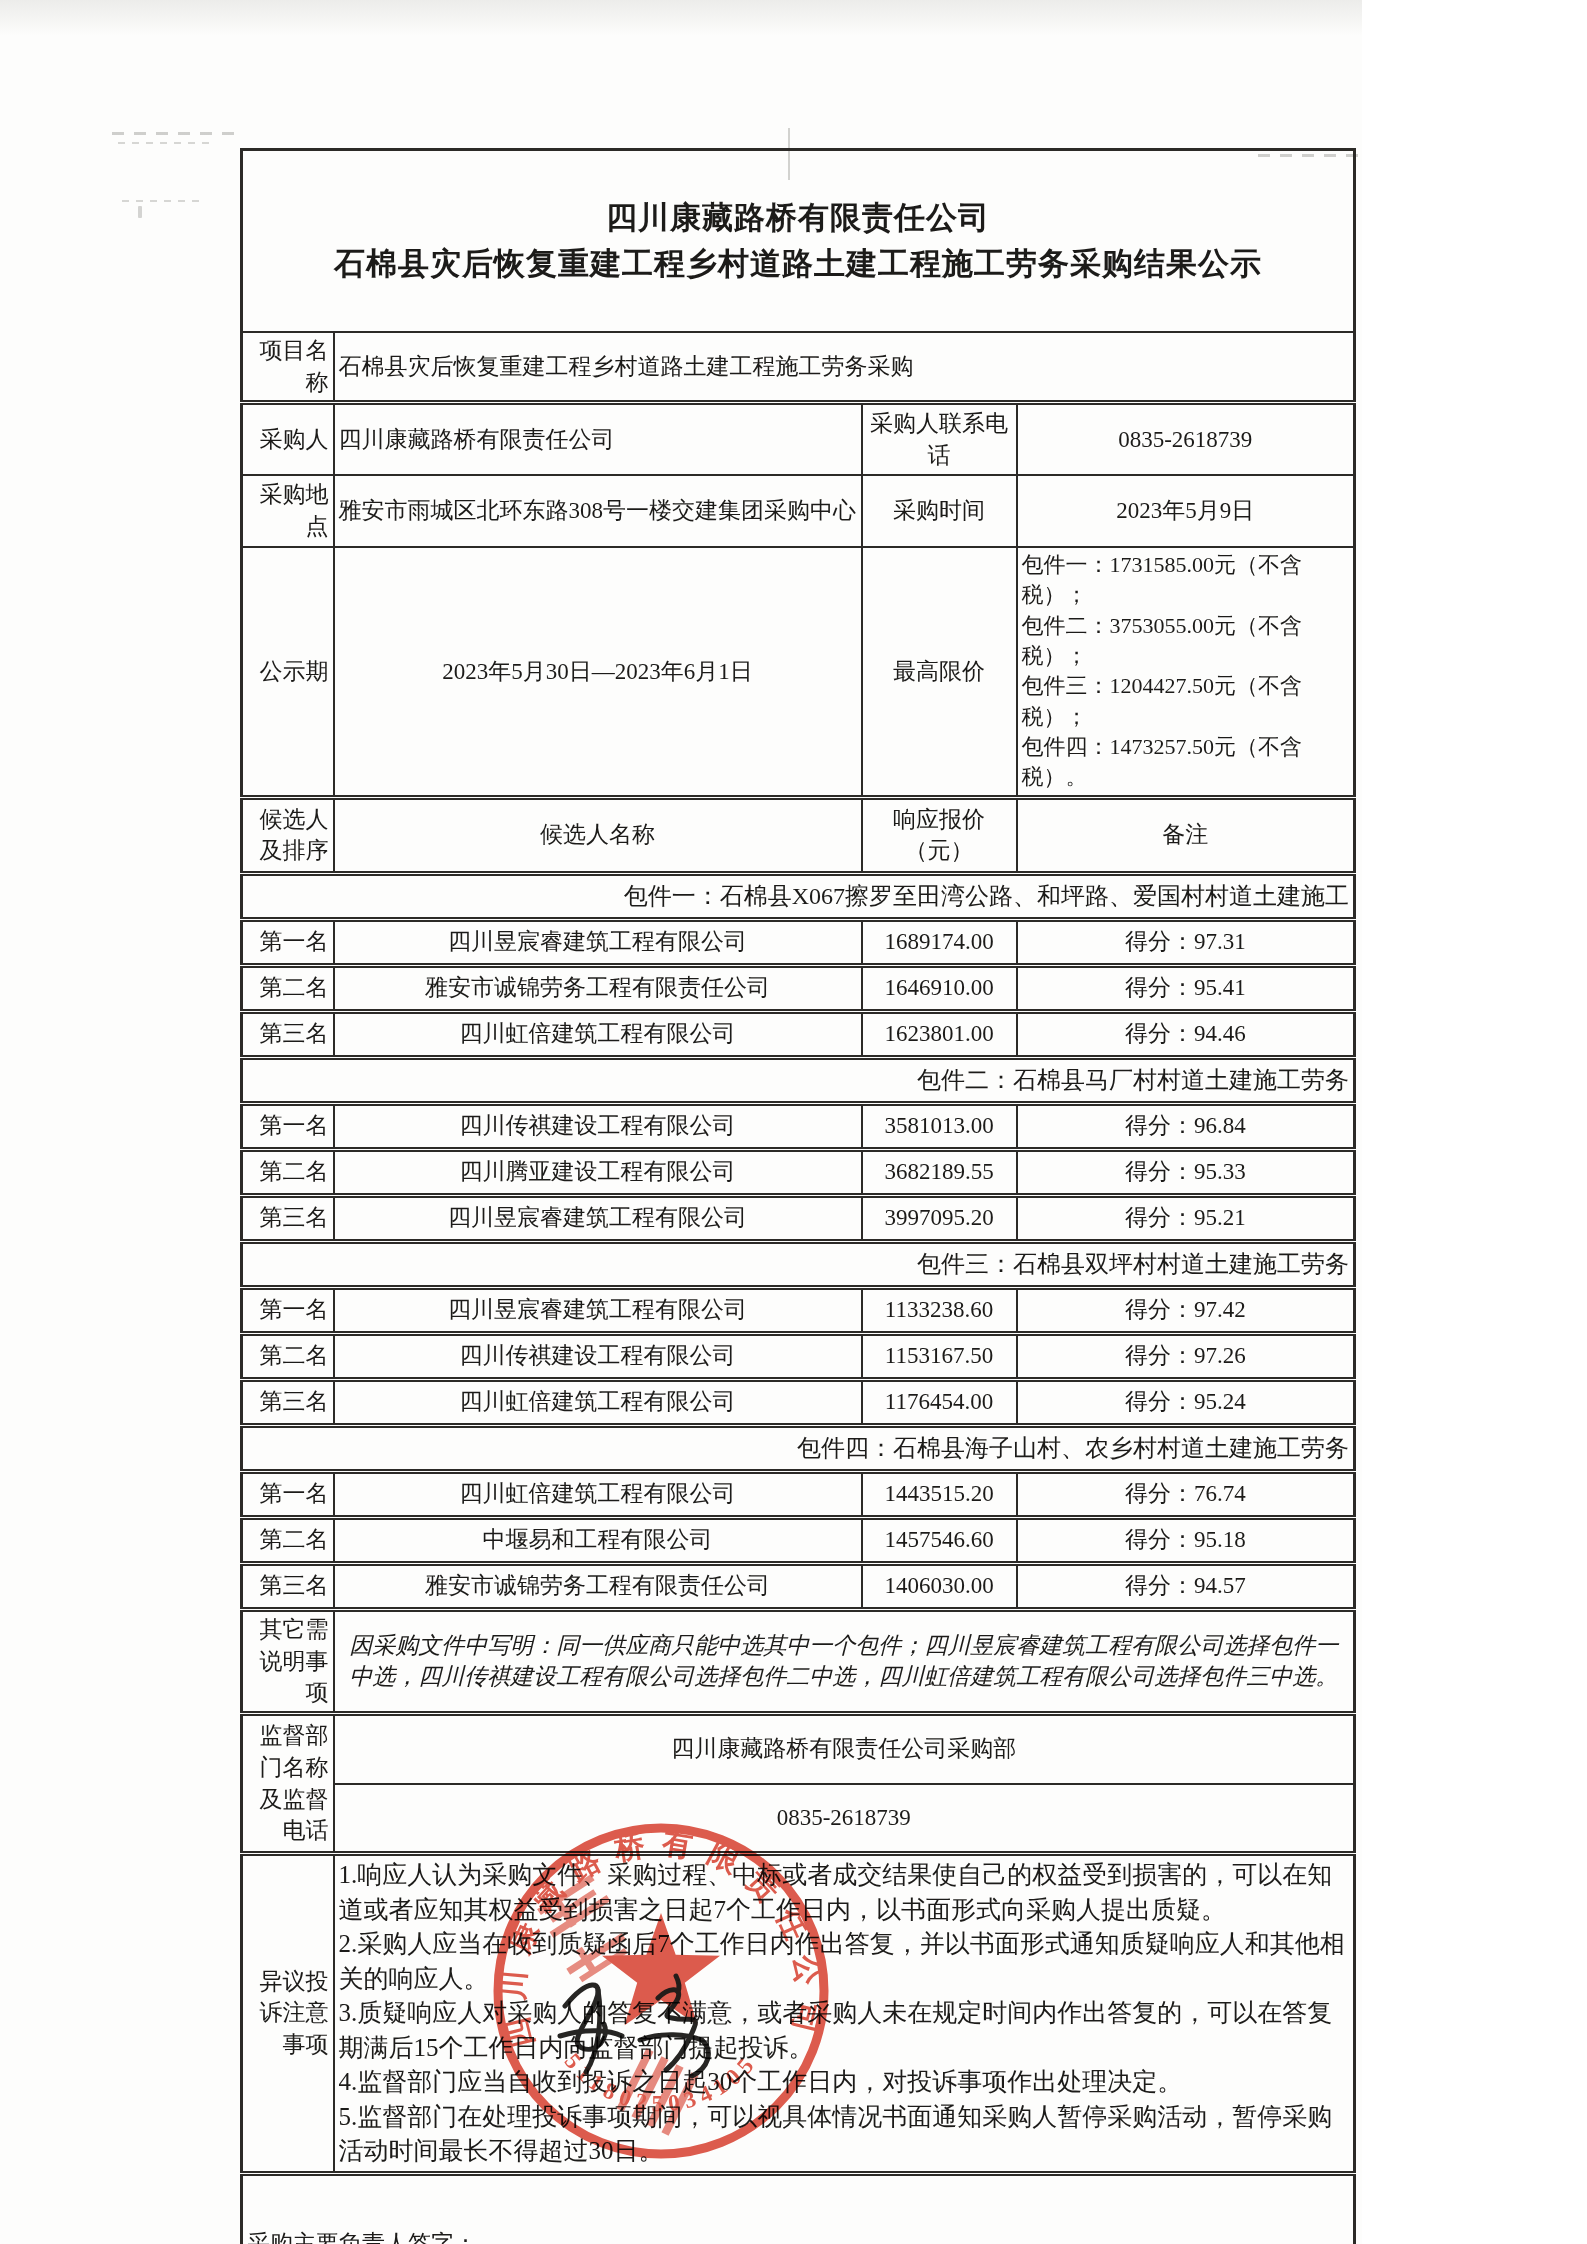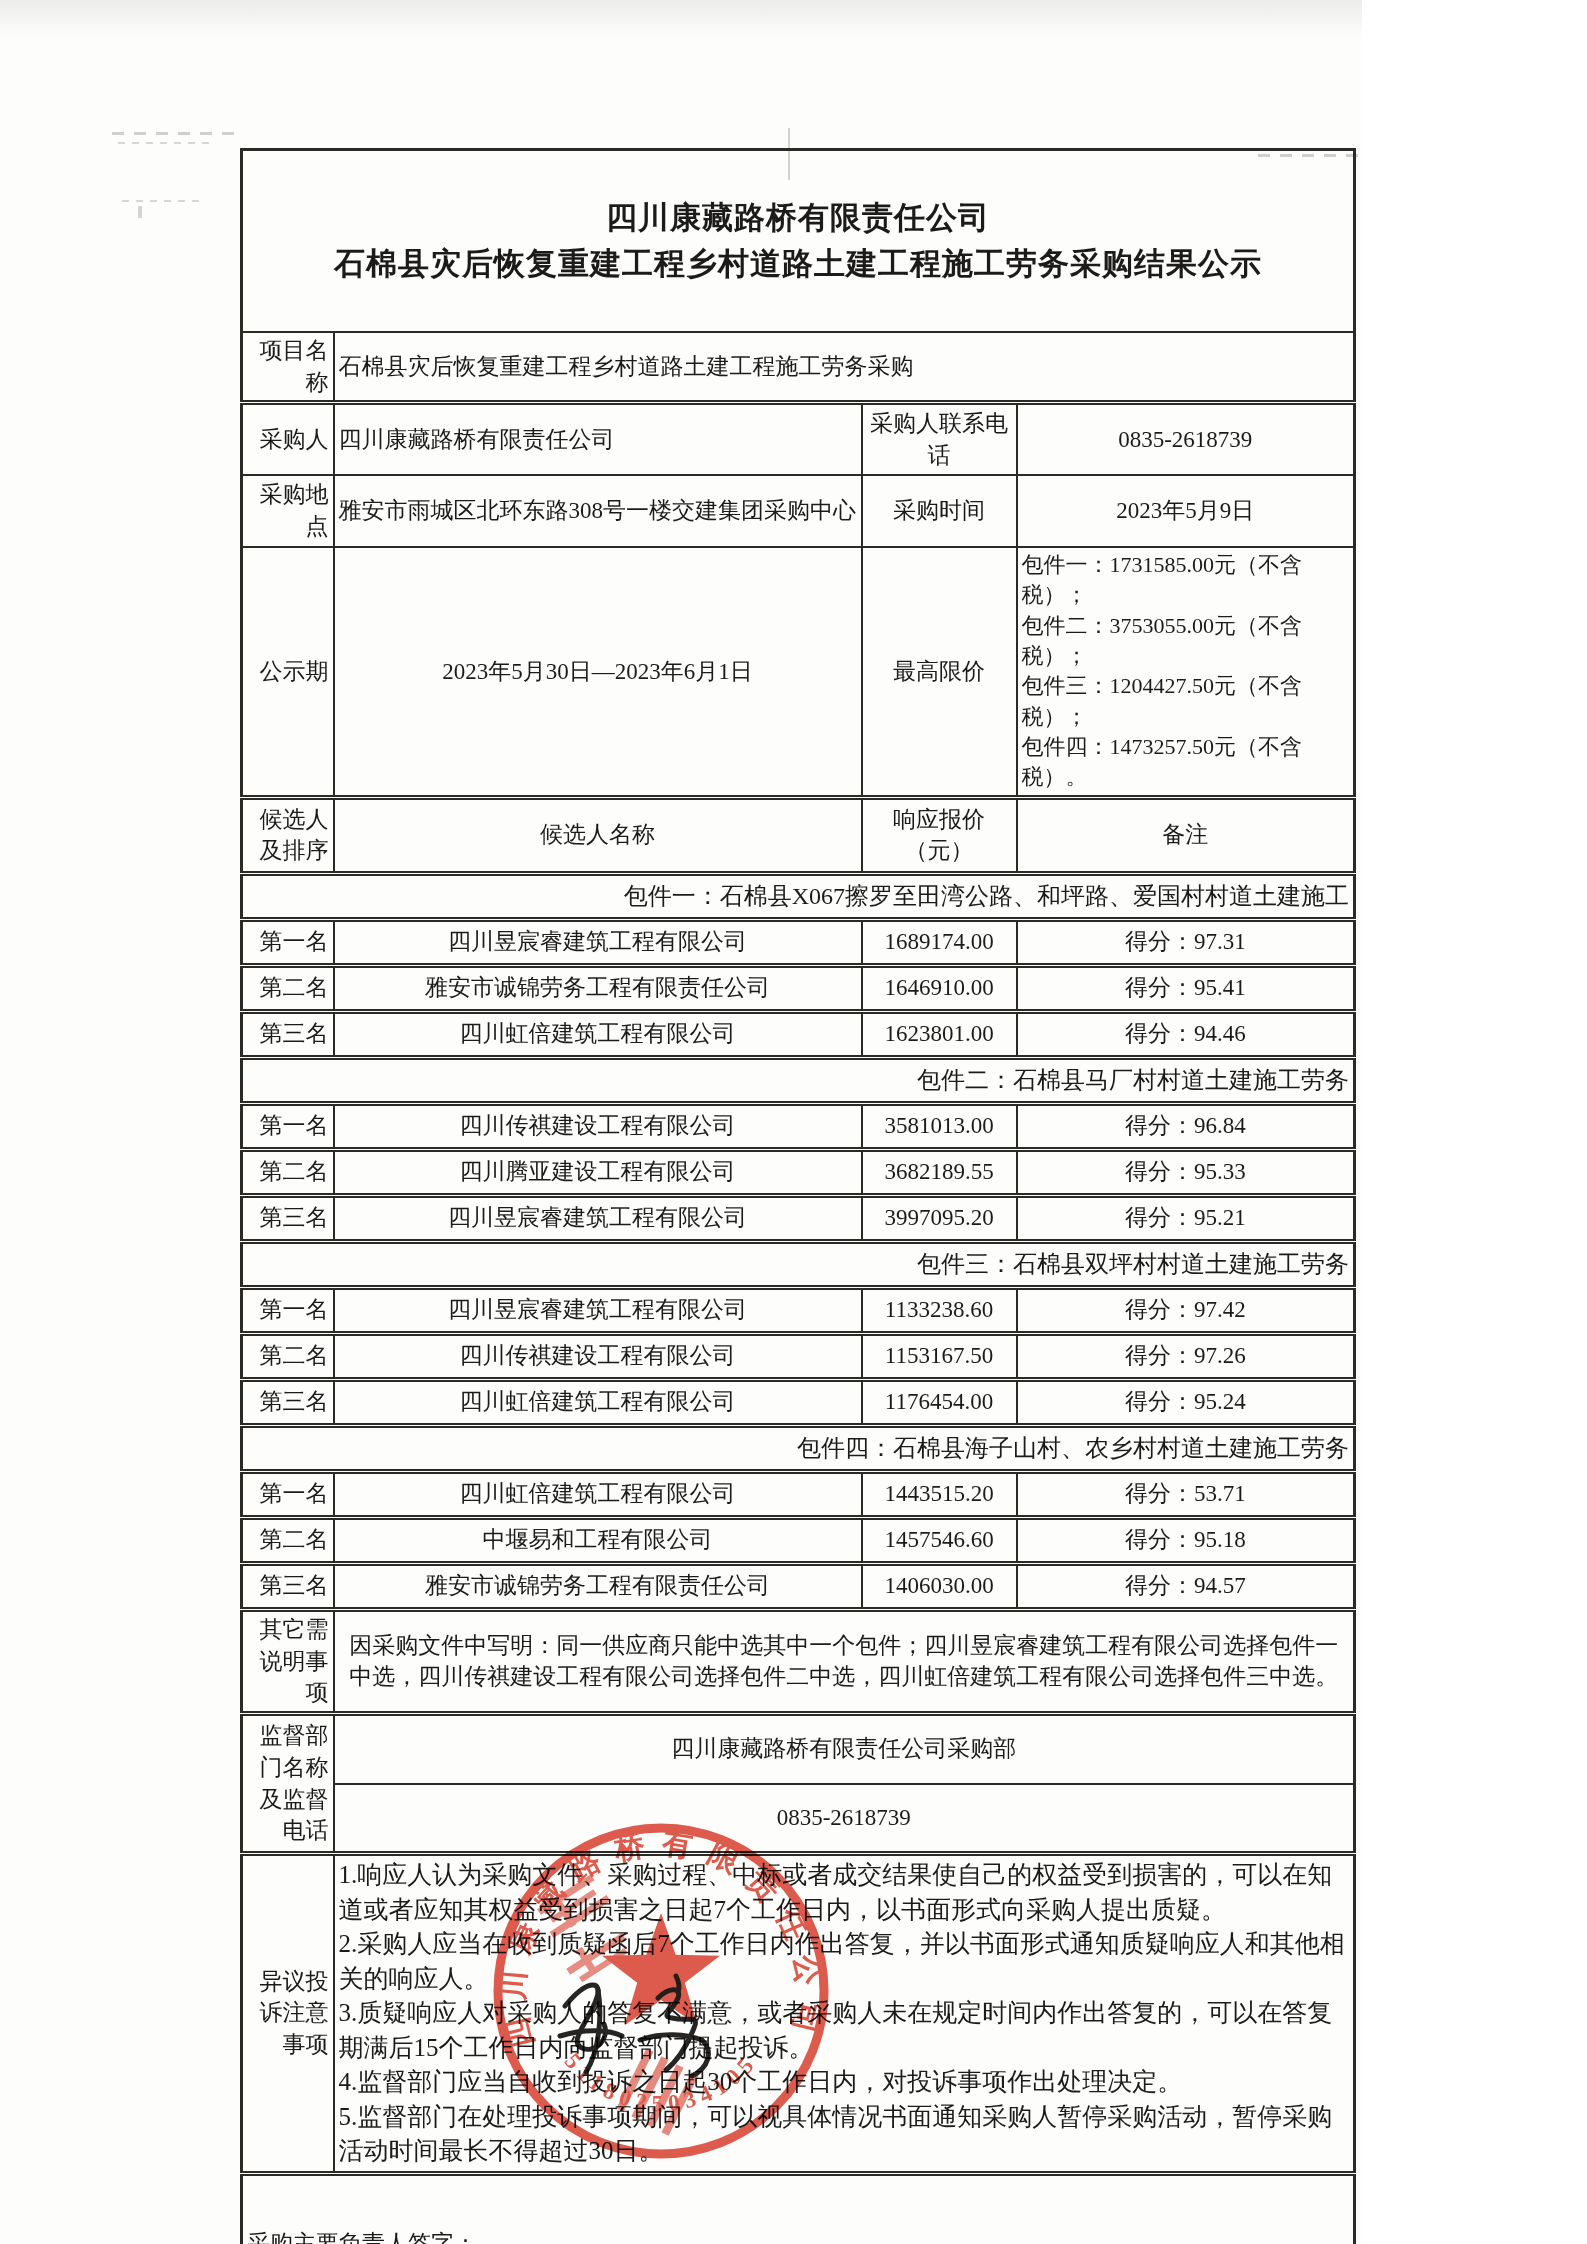--- a/index.html
+++ b/index.html
@@ -42,21 +42,21 @@
   tr.dbl td{border-top:5px double #2c2a27;}
   .c{text-align:center;}
   .l{text-align:left;padding-left:14px;}
   .lbl{text-align:right;padding-left:8px;padding-right:4px;margin-top:19px;}
   .pre{white-space:pre-line;}
   .title-cell{height:176px;text-align:center;vertical-align:middle;padding:0;}
   .title-line{font-size:31px;font-weight:700;letter-spacing:1px;line-height:46px;}
   .section-banner{text-align:right;font-size:24px;}
   .maxprice{font-size:22px;line-height:34px;padding-left:14px;}
   .objection{font-size:25px;line-height:31px;padding:10px 14px;text-align:left;}
-  .othernote{padding:8px 16px;text-align:center;line-height:34px;}
+  .othernote{padding:8px 16px;text-align:center;line-height:34px;font-style:italic;}
   .sign-cell{height:132px;padding-left:16px;}
 
   .stamp-overlay{
     position:absolute;left:470px;top:1800px;width:400px;height:400px;
     mix-blend-mode:multiply;
     pointer-events:none;
   }
 </style>
 </head>
 <body>
@@ -193,21 +193,21 @@
       <td class="c">得分：95.24</td>
     </tr>
 
     <tr class="dbl" style="height:46px">
       <td colspan="4" class="section-banner">包件四：石棉县海子山村、农乡村村道土建施工劳务</td>
     </tr>
     <tr class="dbl" style="height:46px">
       <td class="lbl">第一名</td>
       <td class="c">四川虹倍建筑工程有限公司</td>
       <td class="c">1443515.20</td>
-      <td class="c">得分：53.71</td>
+      <td class="c">得分：76.74</td>
     </tr>
     <tr class="dbl" style="height:46px">
       <td class="lbl">第二名</td>
       <td class="c">中堰易和工程有限公司</td>
       <td class="c">1457546.60</td>
       <td class="c">得分：95.18</td>
     </tr>
     <tr class="dbl" style="height:46px">
       <td class="lbl">第三名</td>
       <td class="c">雅安市诚锦劳务工程有限责任公司</td>

